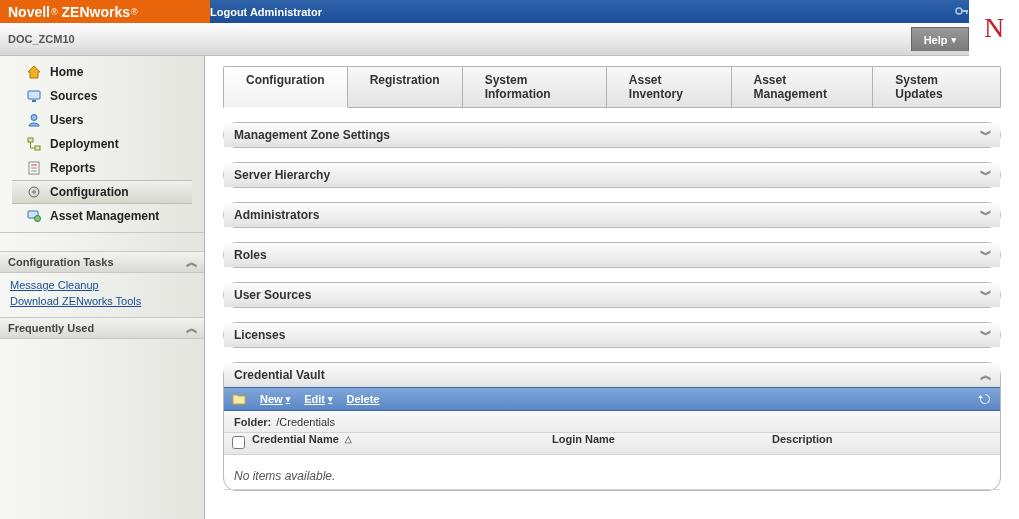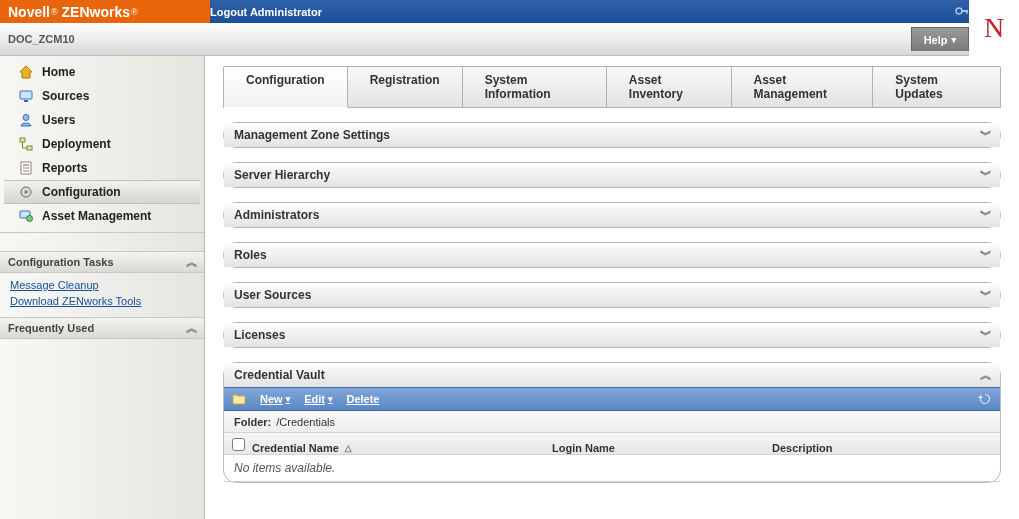--- a/index.html
+++ b/index.html
@@ -103,21 +103,21 @@
     flex-direction: column;
   }
   .main {
     flex: 1;
     padding: 10px 18px 0 18px;
     background: #fff;
     overflow: auto;
   }
 
   
-  .nav { padding: 4px 4px; border-bottom: 1px solid #c7c7c7; }
+  .nav { padding: 4px 12px; border-bottom: 1px solid #c7c7c7; }
   .nav-item {
     display: flex;
     align-items: center;
     height: 24px;
     padding-left: 14px;
     font-weight: bold;
     font-size: 12px;
     color: #222;
     cursor: pointer;
   }
@@ -217,33 +217,34 @@
     font-size:11px;
   }
   .folder-row b { margin-right:5px; }
   .col-headers {
     display:flex;
     background: linear-gradient(to bottom,#f5f5f5,#e7e7e7);
     height:22px;
     border-bottom:1px solid #d3d3d3;
     font-weight:bold;
     font-size:11px;
-    align-items:flex-end;
+    align-items:flex-start;
   }
   .col-chk { width:28px; display:flex; justify-content:center; }
   .col1 { width:300px; display:flex; align-items:center; }
   .col2 { width:220px; }
   .col3 { flex:1; }
   .sort-arrow { margin-left:6px; font-size:9px; color:#777; }
   .empty-row {
     font-style: italic;
     color:#555;
     padding: 6px 10px;
     font-size:12px;
     border-bottom:1px solid #d3d3d3;
+    margin-top:8px;
   }
 
   .refresh-icon svg, .folder-icon svg, .nav-icon svg { display:block; }
 
 </style>
 </head>
 <body>
 
 <div class="banner">
   <div class="banner-left">

